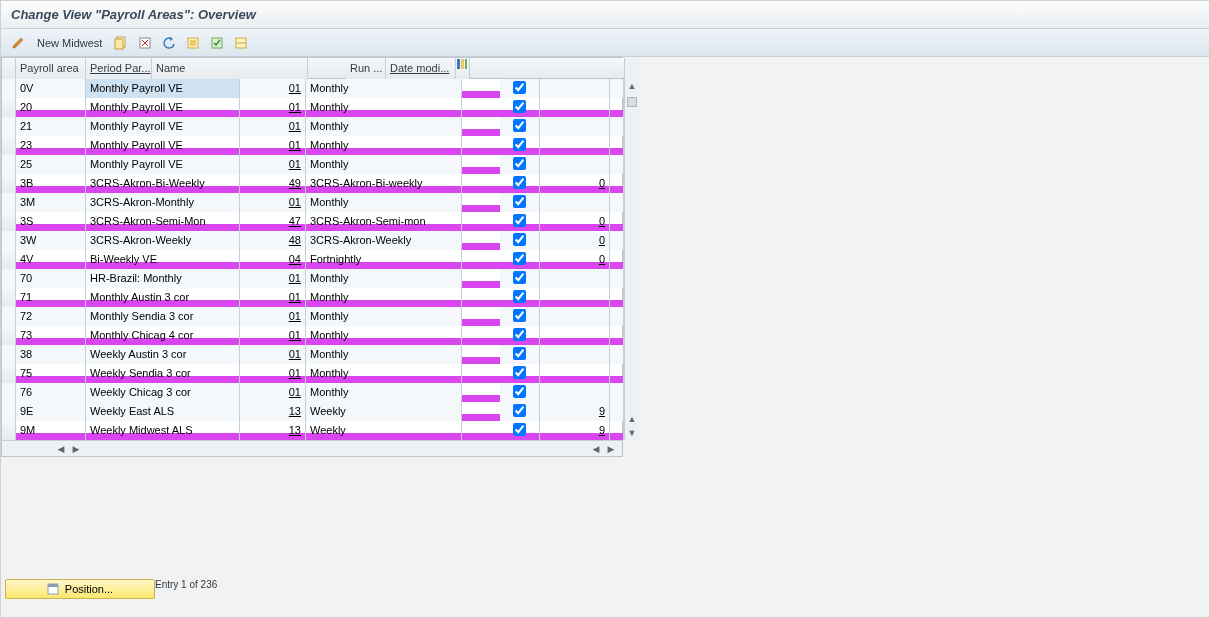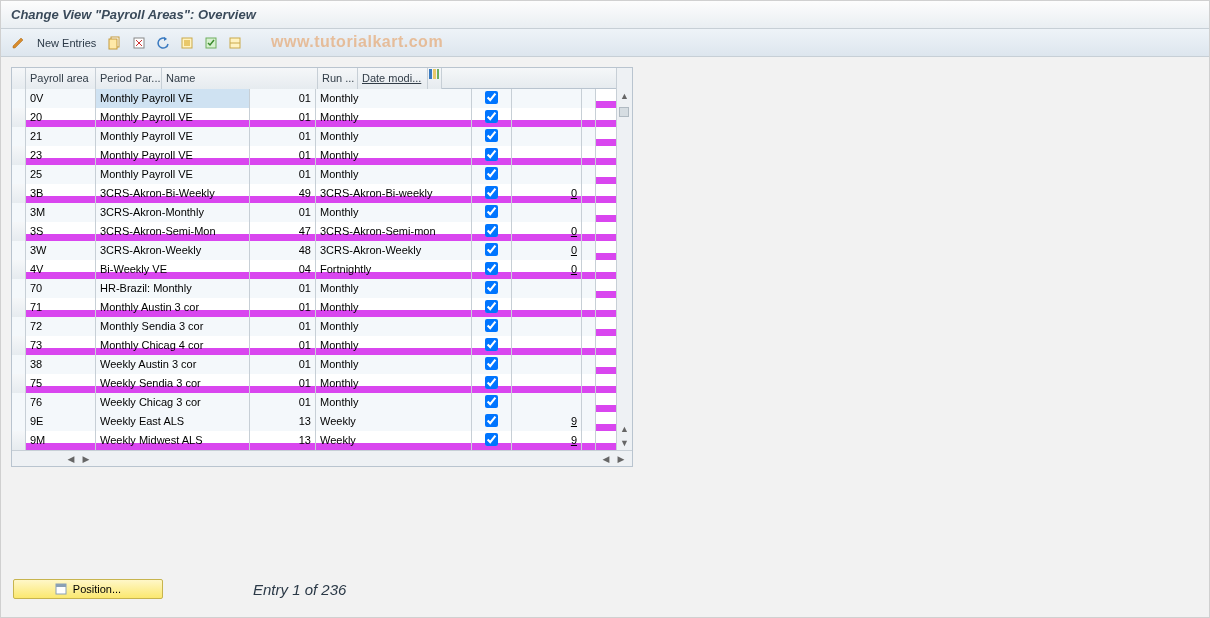--- a/index.html
+++ b/index.html
@@ -62,21 +62,20 @@
     left: 270px;
     top: 4px;
     font-size: 16px;
     font-weight: bold;
     color: rgba(230,150,80,.55);
     letter-spacing: .5px;
     pointer-events: none;
   }
   
   .main {
-    padding: 10px;
   }
   .grid-wrap {
     width: 622px;
     border: 1px solid #b9c4cf;
     background: #fff;
     position: relative;
   }
   .grid-header {
     display: flex;
     background: linear-gradient(#f5f7f9,#e6ebef);
@@ -92,23 +91,23 @@
     white-space: nowrap;
     font-size: 11px;
   }
   .gh-cell {
     background: linear-gradient(#f5f7f9,#e6ebef);
     color: #313c47;
   }
   .gh-cell.sel-col { width: 14px; padding:0; }
   .col-area { width: 70px; }
   .col-text { width: 154px; }
-  .col-period { width: 66px; text-align:right; }
+  .col-period { width: 66px; text-align:right;text-decoration:underline; }
   .col-name { width: 156px; }
-  .col-run { width: 40px; text-align:center; }
+  .col-run { width: 40px; text-align:center;margin-left:38px; }
   .col-date { width: 70px; text-align:right;text-decoration:underline; }
   .col-cfg { width: 14px; padding:0; text-align:center; }
   .grid-body .grid-row {
     display: flex;
     height: 19px;
     border-bottom: 7px solid #d946ef;
   }
   .gb-cell { height: 19px; line-height:19px; }
   .gb-cell.col-run input { margin-top:2px; }
   .row-sel {
@@ -138,57 +137,55 @@
     border-top:1px solid #c7cfd6;
   }
   .hscroll-left { width: 85px; display:flex; justify-content:flex-end; align-items:center; gap:1px; padding-right:4px;}
   .hscroll-right { flex:1; display:flex; justify-content:flex-end; align-items:center; gap:1px; padding-right:4px;}
   .hscroll-area .arrow { width:14px;height:14px;display:flex;align-items:center;justify-content:center;font-size:9px;color:#666;cursor:pointer;}
   .cfg-icon svg { display:block; }
   
   .footer {
     position: absolute;
     bottom: 18px;
-    left: 12px;
-    display: flex;
-    align-items: center;
-    gap: 90px;
+    left: 4px;
+    display: flex;
   }
   .pos-btn {
     width: 150px;
     height: 20px;
     background: linear-gradient(#fff7c8,#fbe86f);
     border: 1px solid #c7b44e;
     display: flex;
     align-items: center;
     justify-content: center;
     gap: 6px;
     font-size: 11px;
     cursor: pointer;
     border-radius: 2px;
     padding: 0 6px;
   }
-  .entry-info { font-size: 15px; color:#2b3947;font-style:italic; }
+  .entry-info { font-size: 10px; color:#2b3947; }
 </style>
 </head>
 <body>
 
 <div class="app">
 
   <div class="titlebar">
     <h1>Change View "Payroll Areas": Overview</h1>
   </div>
 
   <div class="toolbar">
     <span class="tb-btn">
       <svg width="14" height="14">
           <path d="M2 10 L10 2 L12 4 L4 12 L2 12 Z" fill="#d98b2b" stroke="#a5691b" stroke-width="0.5"></path>
         </svg>
     </span>
-    <span class="tb-text">New Entries</span>
+    <span class="tb-text">New Midwest</span>
     <span class="tb-btn">
       <svg width="14" height="14">
           <rect x="3" y="1" width="8" height="10" fill="#fff" stroke="#c59a3a"></rect>
           <rect x="1" y="3" width="8" height="10" fill="#ffe9a8" stroke="#c59a3a"></rect>
         </svg>
     </span>
     <span class="tb-btn">
       <svg width="14" height="14">
           <rect x="2" y="2" width="10" height="10" fill="#fff" stroke="#888"></rect>
           <line x1="4" y1="4" x2="10" y2="10" stroke="#c33"></line>
@@ -212,21 +209,20 @@
           <rect x="2" y="2" width="10" height="10" fill="#d7f0d0" stroke="#6fae5f"></rect>
           <path d="M4 7 L6 9 L10 4" fill="none" stroke="#3a8a2d" stroke-width="1.5"></path>
         </svg>
     </span>
     <span class="tb-btn">
       <svg width="14" height="14">
           <rect x="2" y="2" width="10" height="10" fill="#fff3c2" stroke="#caa94a"></rect>
           <line x1="2" y1="7" x2="12" y2="7" stroke="#caa94a"></line>
         </svg>
     </span>
-    <div class="watermark">www.tutorialkart.com</div>
   </div>
 
   <div class="main">
     <div class="grid-wrap">
       <div class="grid-outer">
         <div style="flex:1">
           <div class="grid-header">
             <div class="gh-cell sel-col"></div>
             <div class="gh-cell col-area">Payroll area</div>
             <div class="gh-cell col-period" style="text-align:left">Period Par...</div>

